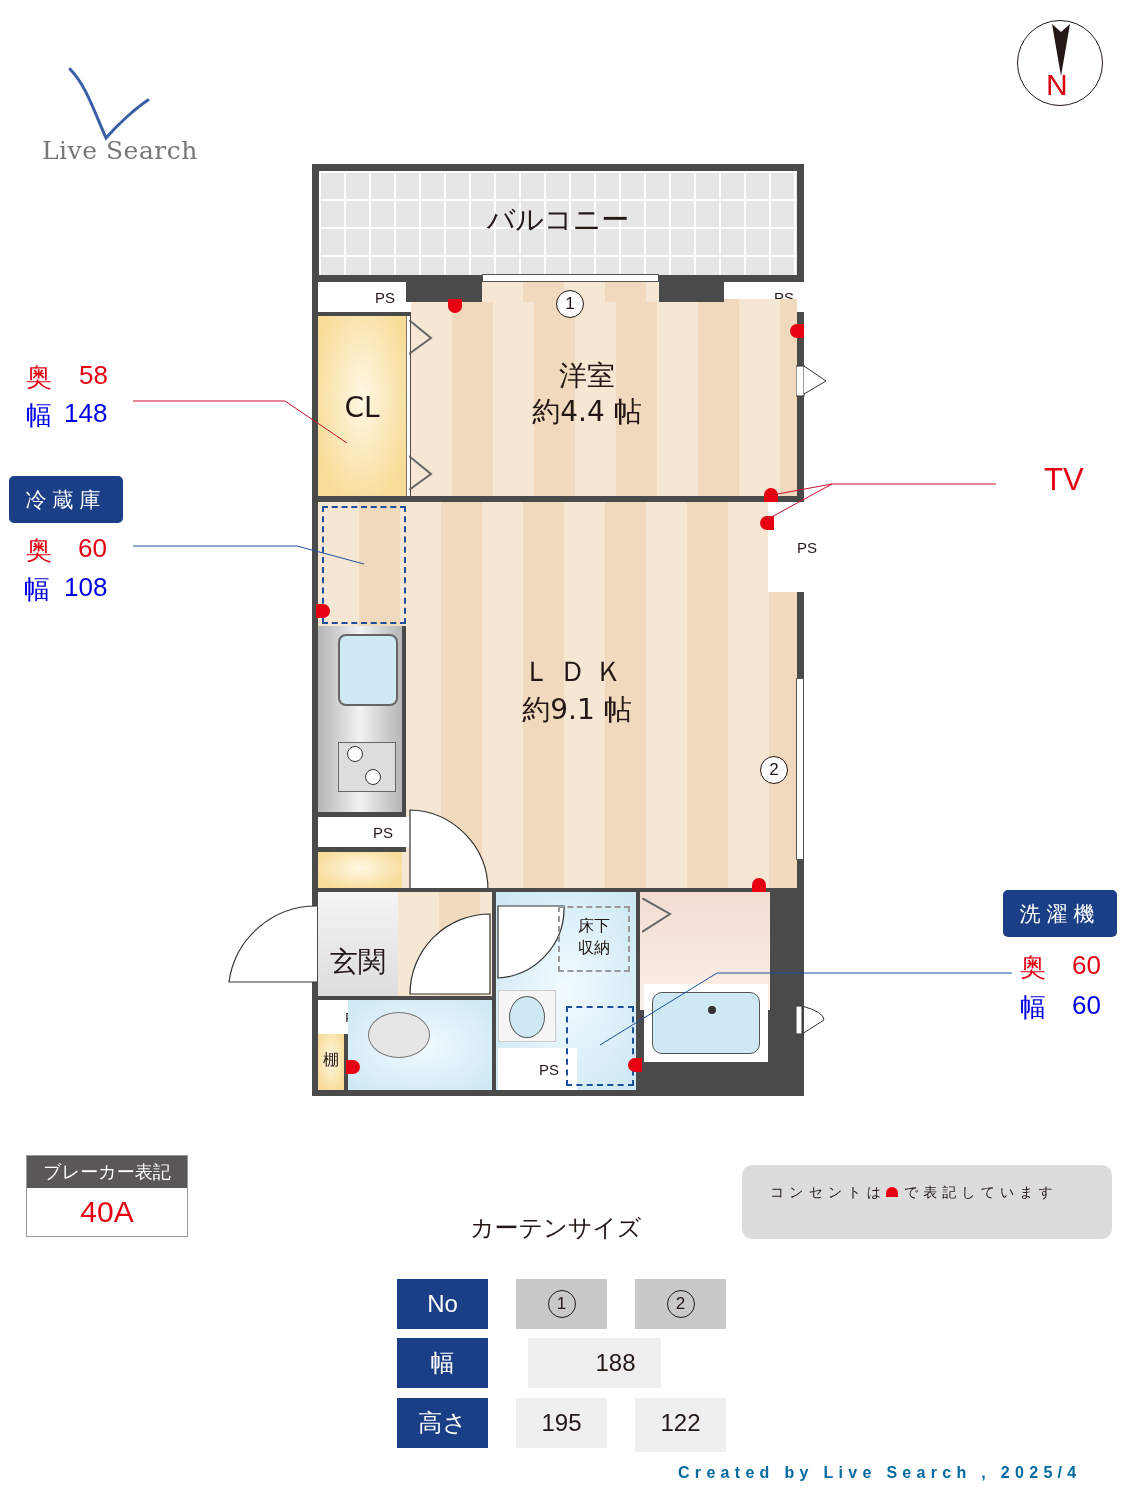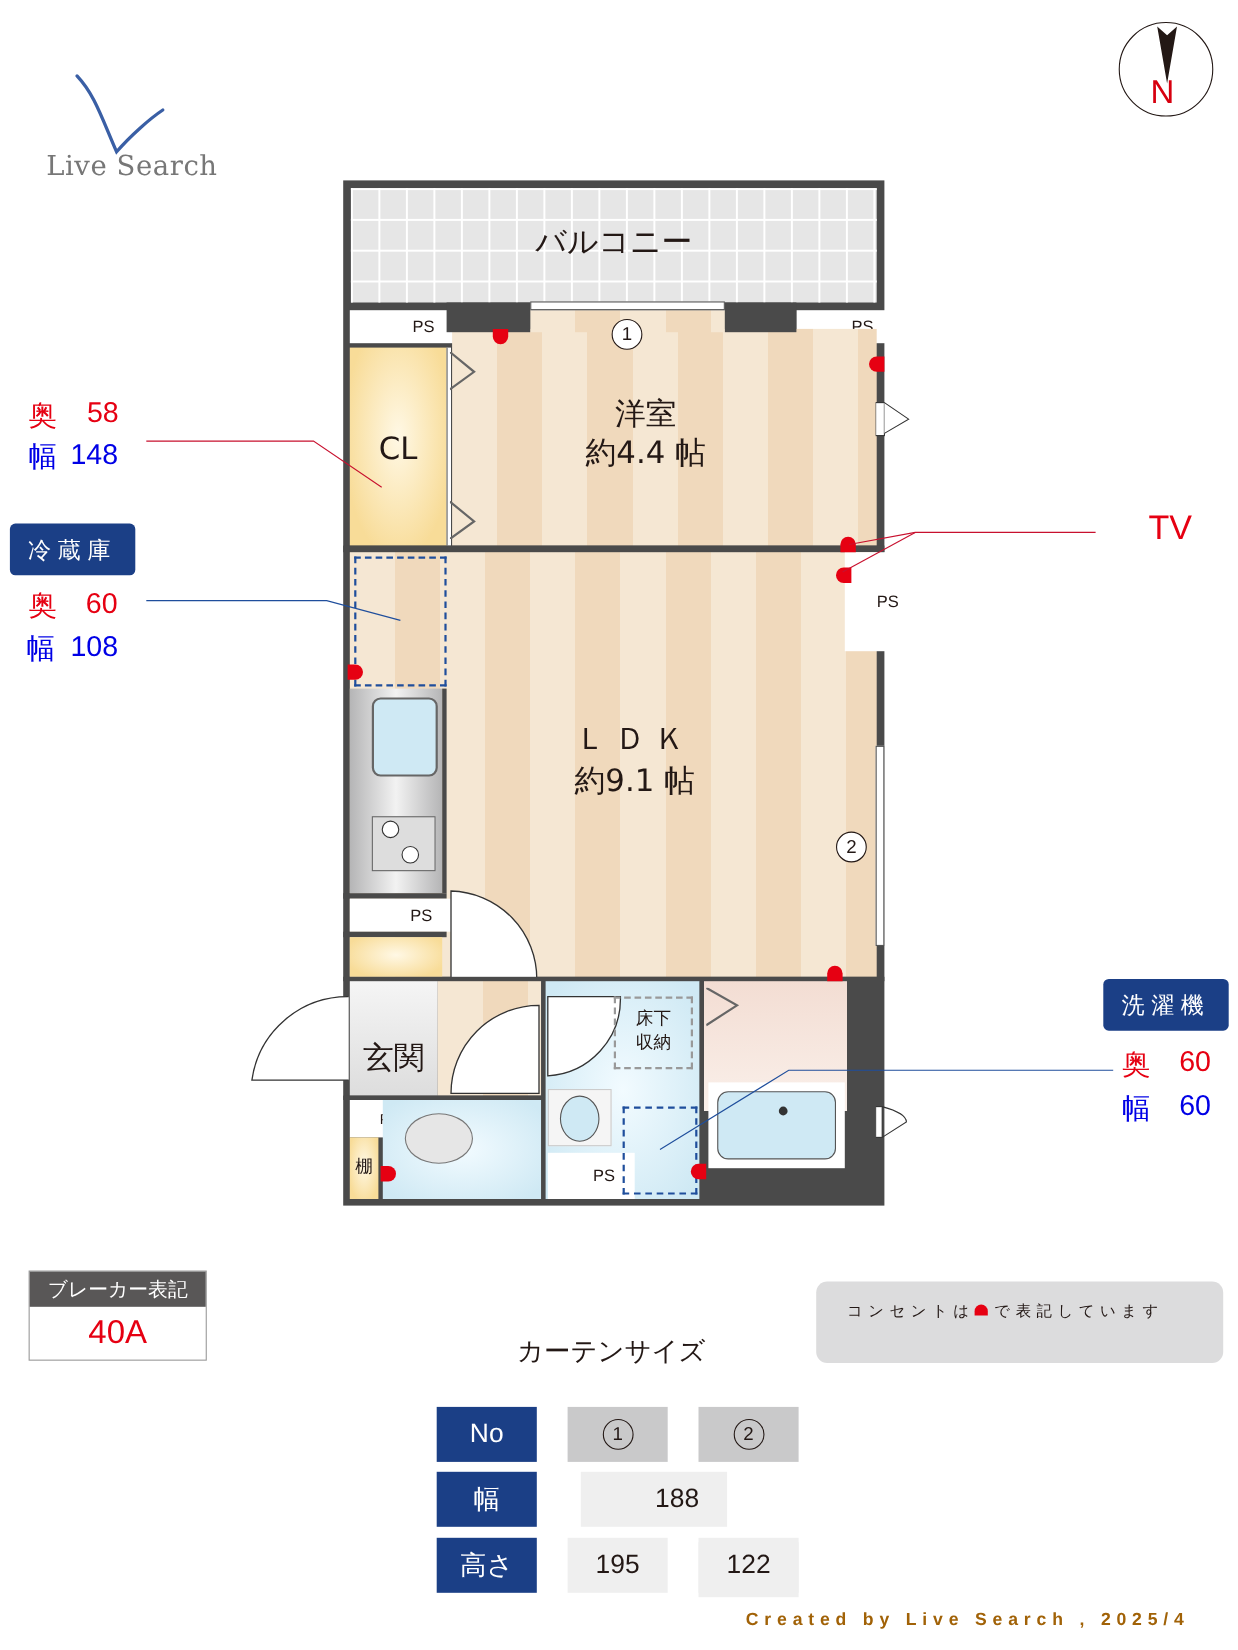--- a/index.html
+++ b/index.html
@@ -39,21 +39,21 @@
   .breaker-h{height:32px;background:#595757;color:#fff;font-size:18px;display:flex;align-items:center;justify-content:center;}
   .breaker-v{height:48px;color:#e60012;font-size:30px;display:flex;align-items:center;justify-content:center;font-family:"Liberation Sans",sans-serif;}
   
   .note{left:742px;top:1165px;width:370px;height:74px;background:#dcdcdd;border-radius:10px;font-size:14px;letter-spacing:5px;color:#231815;padding:12px 0 0 28px;box-sizing:border-box;line-height:30px;}
   
   .ct-title{left:470px;top:1212px;font-size:24px;}
   .cell{width:91px;height:50px;display:flex;align-items:center;justify-content:center;font-size:24px;font-family:"Liberation Sans",sans-serif;}
   .cell.h{background:#1b3f86;color:#fff;}
   .cell.g{background:#c9c9ca;}
   .cell.l{background:#efefef;}
-  .footer{left:678px;top:1464px;font-size:16px;letter-spacing:5.3px;color:#a16207;font-weight:bold;font-family:"Liberation Sans",sans-serif;}
+  .footer{left:678px;top:1464px;font-size:16px;letter-spacing:5.3px;color:#0369a1;font-weight:bold;font-family:"Liberation Sans",sans-serif;}
 </style>
 </head>
 <body>
 
 <svg class="abs" style="left:66px;top:66px" width="86" height="76">
   <path d="M4 3 C20 20 26 40 40 72 C52 58 70 42 82 34" stroke="#3a5fa5" stroke-width="3" fill="none" stroke-linecap="round"></path>
 </svg>
 <div class="abs logo-text">Live Search</div>
 
 <div class="abs compass"></div>

